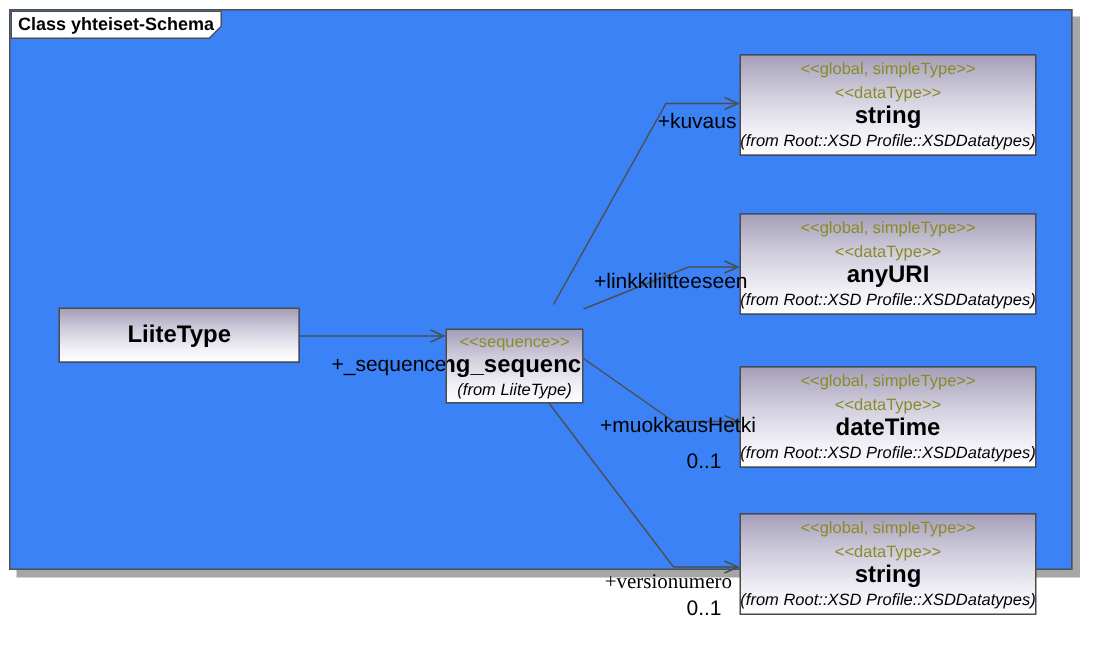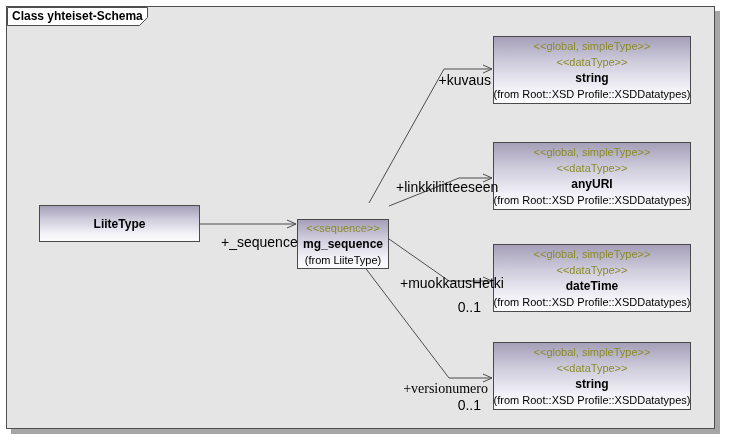--- a/index.html
+++ b/index.html
@@ -1,37 +1,37 @@
 <!DOCTYPE html>
 <html><head>
 <meta charset="utf-8">
 <style>
   * { margin:0; padding:0; box-sizing:border-box; }
   body { background:#ffffff; font-family:"Liberation Sans", sans-serif; }
   .page { position:relative; width:734px; height:446px; background:#ffffff; overflow:hidden; }
   .frame {
-    position:absolute; left:6px; top:6px; width:709px; height:423px;
-    background:#e5e5e5; border:1px solid #4f4f4f;
+    position:absolute; left:6px; top:6px; width:709px; height:374px;
+    background:#3b82f6; border:1px solid #4f4f4f;
     box-shadow:5px 5px 0 0 #a6a6a6;
   }
   .overlay { position:absolute; left:0; top:0; width:709px; height:423px; z-index:1; }
   .tab-title {
     position:absolute; left:5px; top:2px; z-index:3;
     font-size:12px; font-weight:bold; color:#000; white-space:nowrap;
   }
   .umlbox {
     position:absolute; z-index:2;
     border:1px solid #4a4a4a;
     background:linear-gradient(180deg, #a59fb8 0%, #cfccdc 38%, #f2f1f7 78%, #fdfdfe 100%);
     display:flex; flex-direction:column; justify-content:center; align-items:center;
     text-align:center; overflow:hidden;
   }
   .st { color:#8b8b2a; font-size:11px; line-height:16px; white-space:nowrap; }
-  .nm { color:#000; font-size:12px; font-weight:bold; line-height:16px; white-space:nowrap; }
-  .fr { color:#000; font-size:11px; line-height:16px; white-space:nowrap; }
+  .nm { color:#000; font-size:16px; font-weight:bold; line-height:16px; white-space:nowrap; }
+  .fr { color:#000; font-size:11px; line-height:16px; white-space:nowrap;font-style:italic; }
   .lbl { position:absolute; z-index:3; font-size:14px; line-height:13px; color:#000; white-space:nowrap; }
   .r { text-align:right; }
 </style>
 </head>
 <body>
 
 <div class="page">
   <div class="frame">
 
     <svg class="overlay" viewBox="0 0 709 423">

